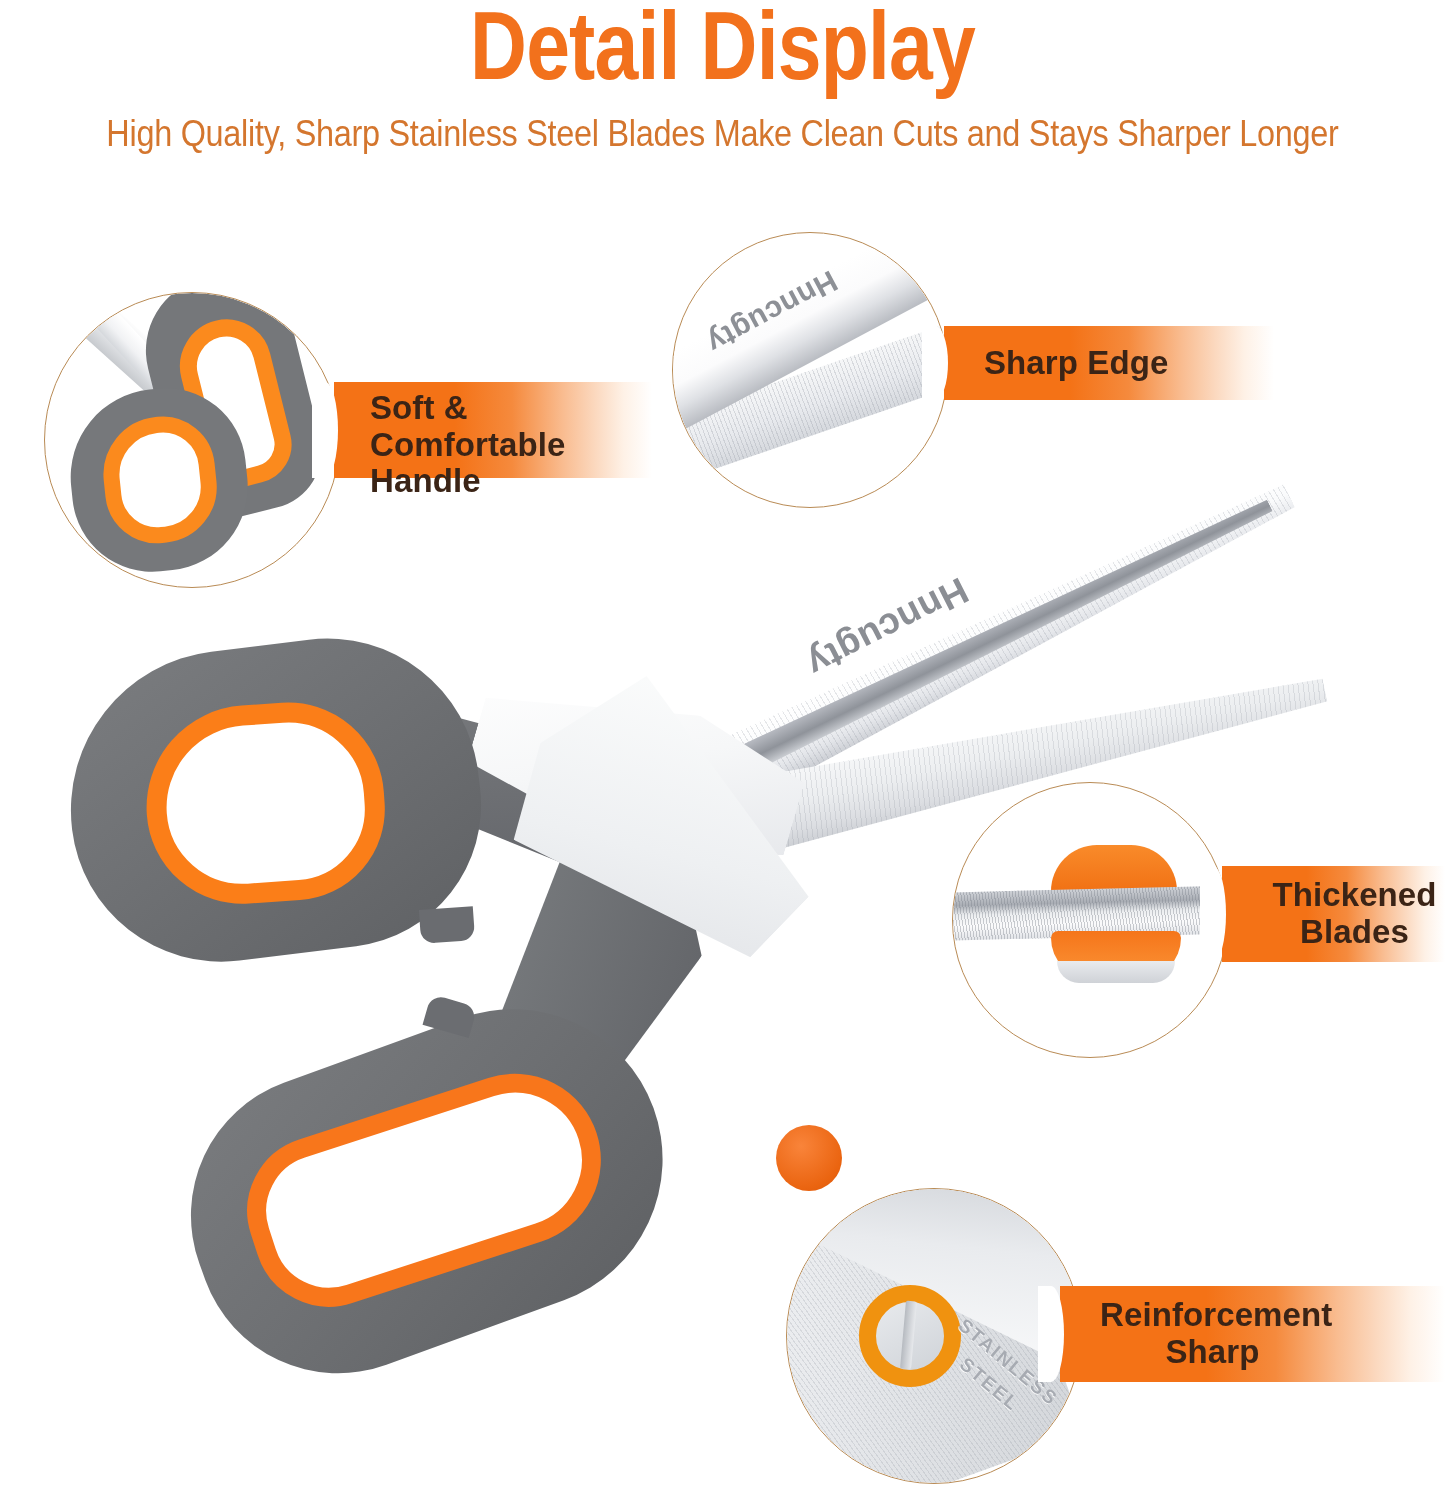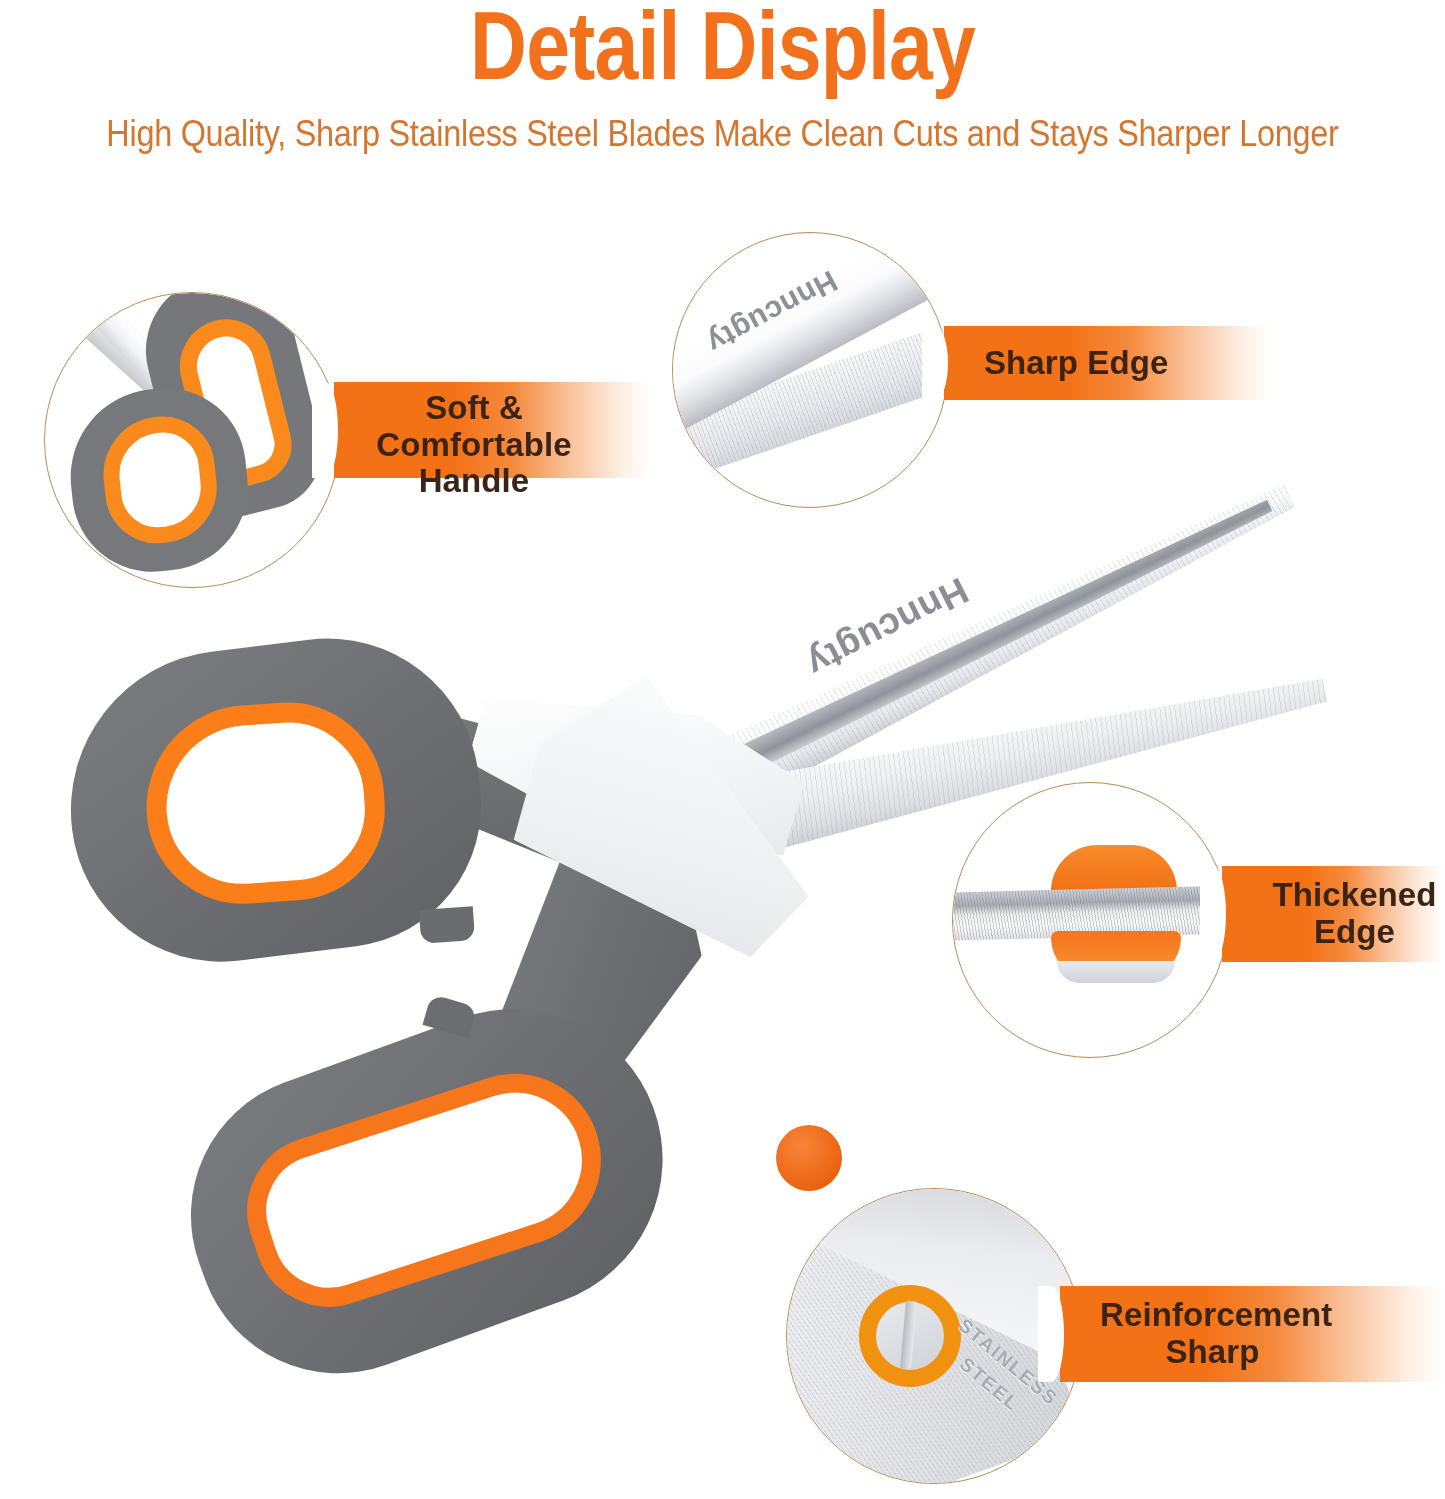--- a/index.html
+++ b/index.html
@@ -83,21 +83,21 @@
     transform:rotate(42deg);transform-origin:0 50%;
     border-radius:2px 10px 10px 2px;
   }
   .h1-blade2{
     position:absolute;left:60px;top:12px;width:130px;height:26px;
     background:linear-gradient(180deg,#ffffff,#f1f2f4 55%,#d5d8dc);
     transform:rotate(47deg);transform-origin:0 50%;
     border-radius:2px 8px 8px 2px;
   }
   #banner-handle{left:334px;top:382px;width:318px;}
-  #banner-handle .callout-label{padding-left:36px;text-align:center;width:100%;
+  #banner-handle .callout-label{padding-left:36px;width:100%;
       padding-right:74px;box-sizing:border-box;margin-top:30px;}
 
   
   #inset-edge{left:672px;top:232px;width:276px;height:276px;}
   .e-blade-a{
     position:absolute;left:-64px;top:46px;width:420px;height:74px;
     background:linear-gradient(180deg,#ffffff 0%,#fbfbfc 42%,#dfe1e5 70%,#b9bcc2 100%);
     transform:rotate(-28deg);
   }
   .e-blade-b{
@@ -351,21 +351,21 @@
   <div class="callout-circle" id="inset-thick">
     <div class="circle-inner">
       <div class="t-cap-top"></div>
       <div class="t-blade"></div>
       <div class="t-cap-bot"></div>
       <div class="t-cap-bot-sheen"></div>
     </div>
   </div>
   <div class="callout-banner two-line" id="banner-thick">
     <div class="notch"></div>
-    <div class="callout-label">Thickened Edge</div>
+    <div class="callout-label">Thickened Blades</div>
   </div>
 
   <div class="callout-circle" id="inset-screw">
     <div class="circle-inner">
       <div class="s-blade"></div>
       <div class="s-blade-edge"></div>
       <div class="s-ring"></div>
       <div class="s-slot"></div>
       <div class="s-stamp">
         <span>STAINLESS</span><br>

